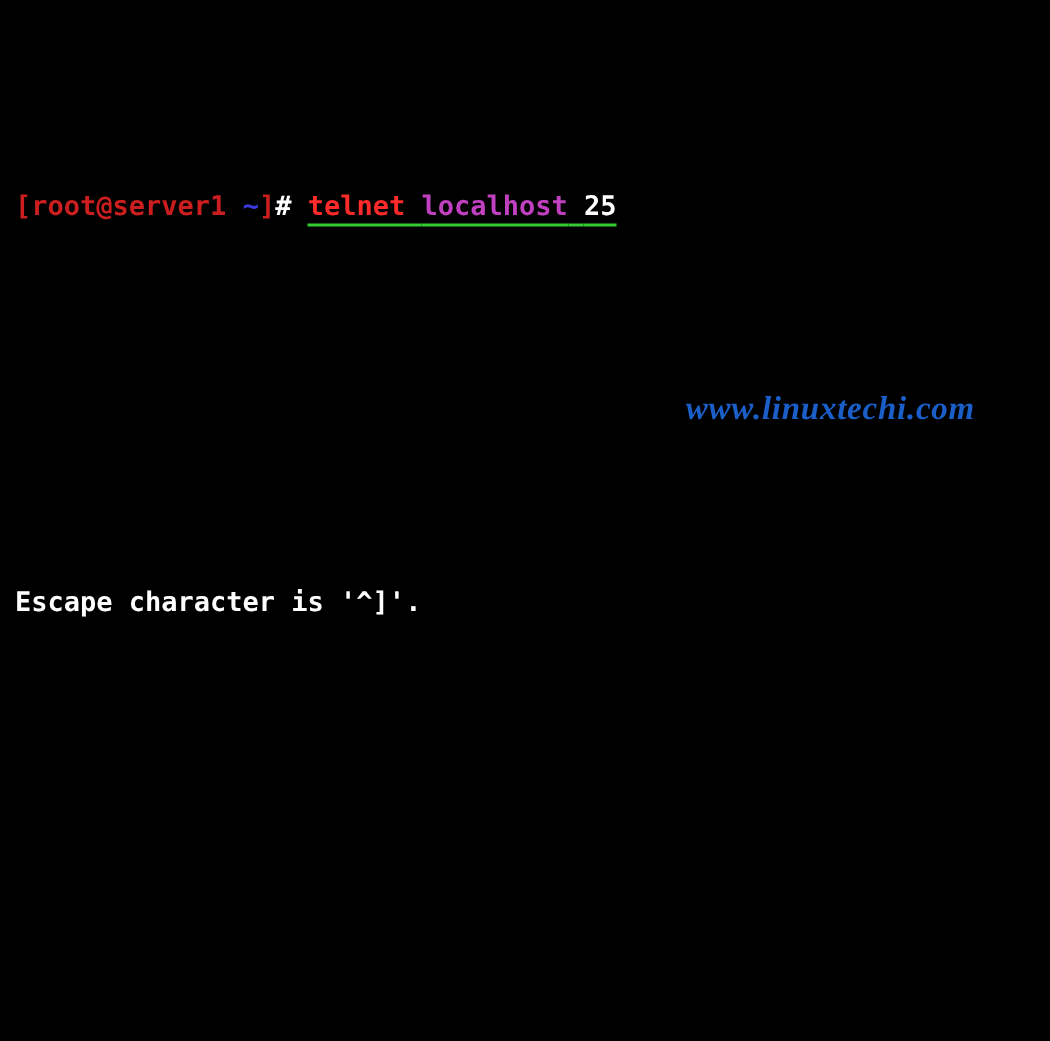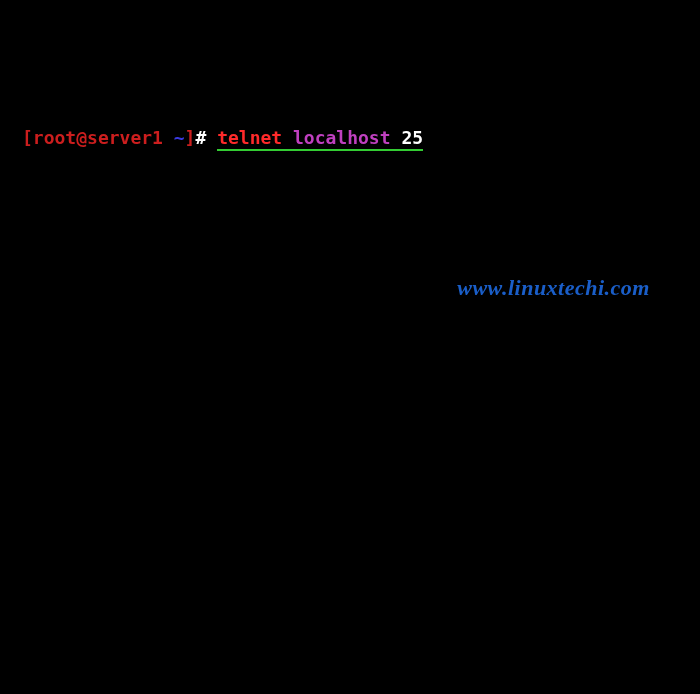--- a/index.html
+++ b/index.html
@@ -18,41 +18,40 @@
     line-height: 24px;
     color: #fff;
     font-weight: bold;
     white-space: pre;
     overflow: hidden;
     position: relative;
   }
   .line {
     display: block;
     position: relative;
-    margin-left: 12px;
   }
   
   .c-user   { color: #cc1e1e; }  
   .c-path   { color: #3a3ae0; }  
   .c-magenta{ color: #c040c0; }  
   .c-green  { color: #33cc33; }  
   .c-white  { color: #ffffff; }
   .c-red    { color: #ff2a2a; }
 
   
   .ul-green {
     border-bottom: 2px solid #33cc33;
     padding-bottom: 1px;
   }
 
   
   .watermark {
     position: absolute;
     right: 50px;
-    top: 276px;
+    top: 260px;
     font-family: "Times New Roman", Times, serif;
     font-style: italic;
     font-weight: bold;
     font-size: 22px;
     color: #1a5ec8;
     letter-spacing: 0.5px;
   }
 </style>
 </head>
 <body>
@@ -62,20 +61,23 @@
   
   <span class="line">
 <span class="c-user">[</span><span class="c-user">root</span><span class="c-user">@</span><span class="c-user">server1</span><span class="c-white"> </span><span class="c-path">~</span><span class="c-user">]</span><span class="c-white">#</span><span class="c-white"> </span><span class="c-red ul-green">telnet</span><span class="c-magenta ul-green"> </span><span class="c-magenta ul-green">localhost</span><span class="c-white ul-green"> </span><span class="c-white ul-green">25</span>
   </span>
 
   
 
   
 
   
+  <span class="line">
+<span class="c-white">Escape character is '^]'.</span>
+  </span>
 
   
   
 
   
   
 
   
   
   

